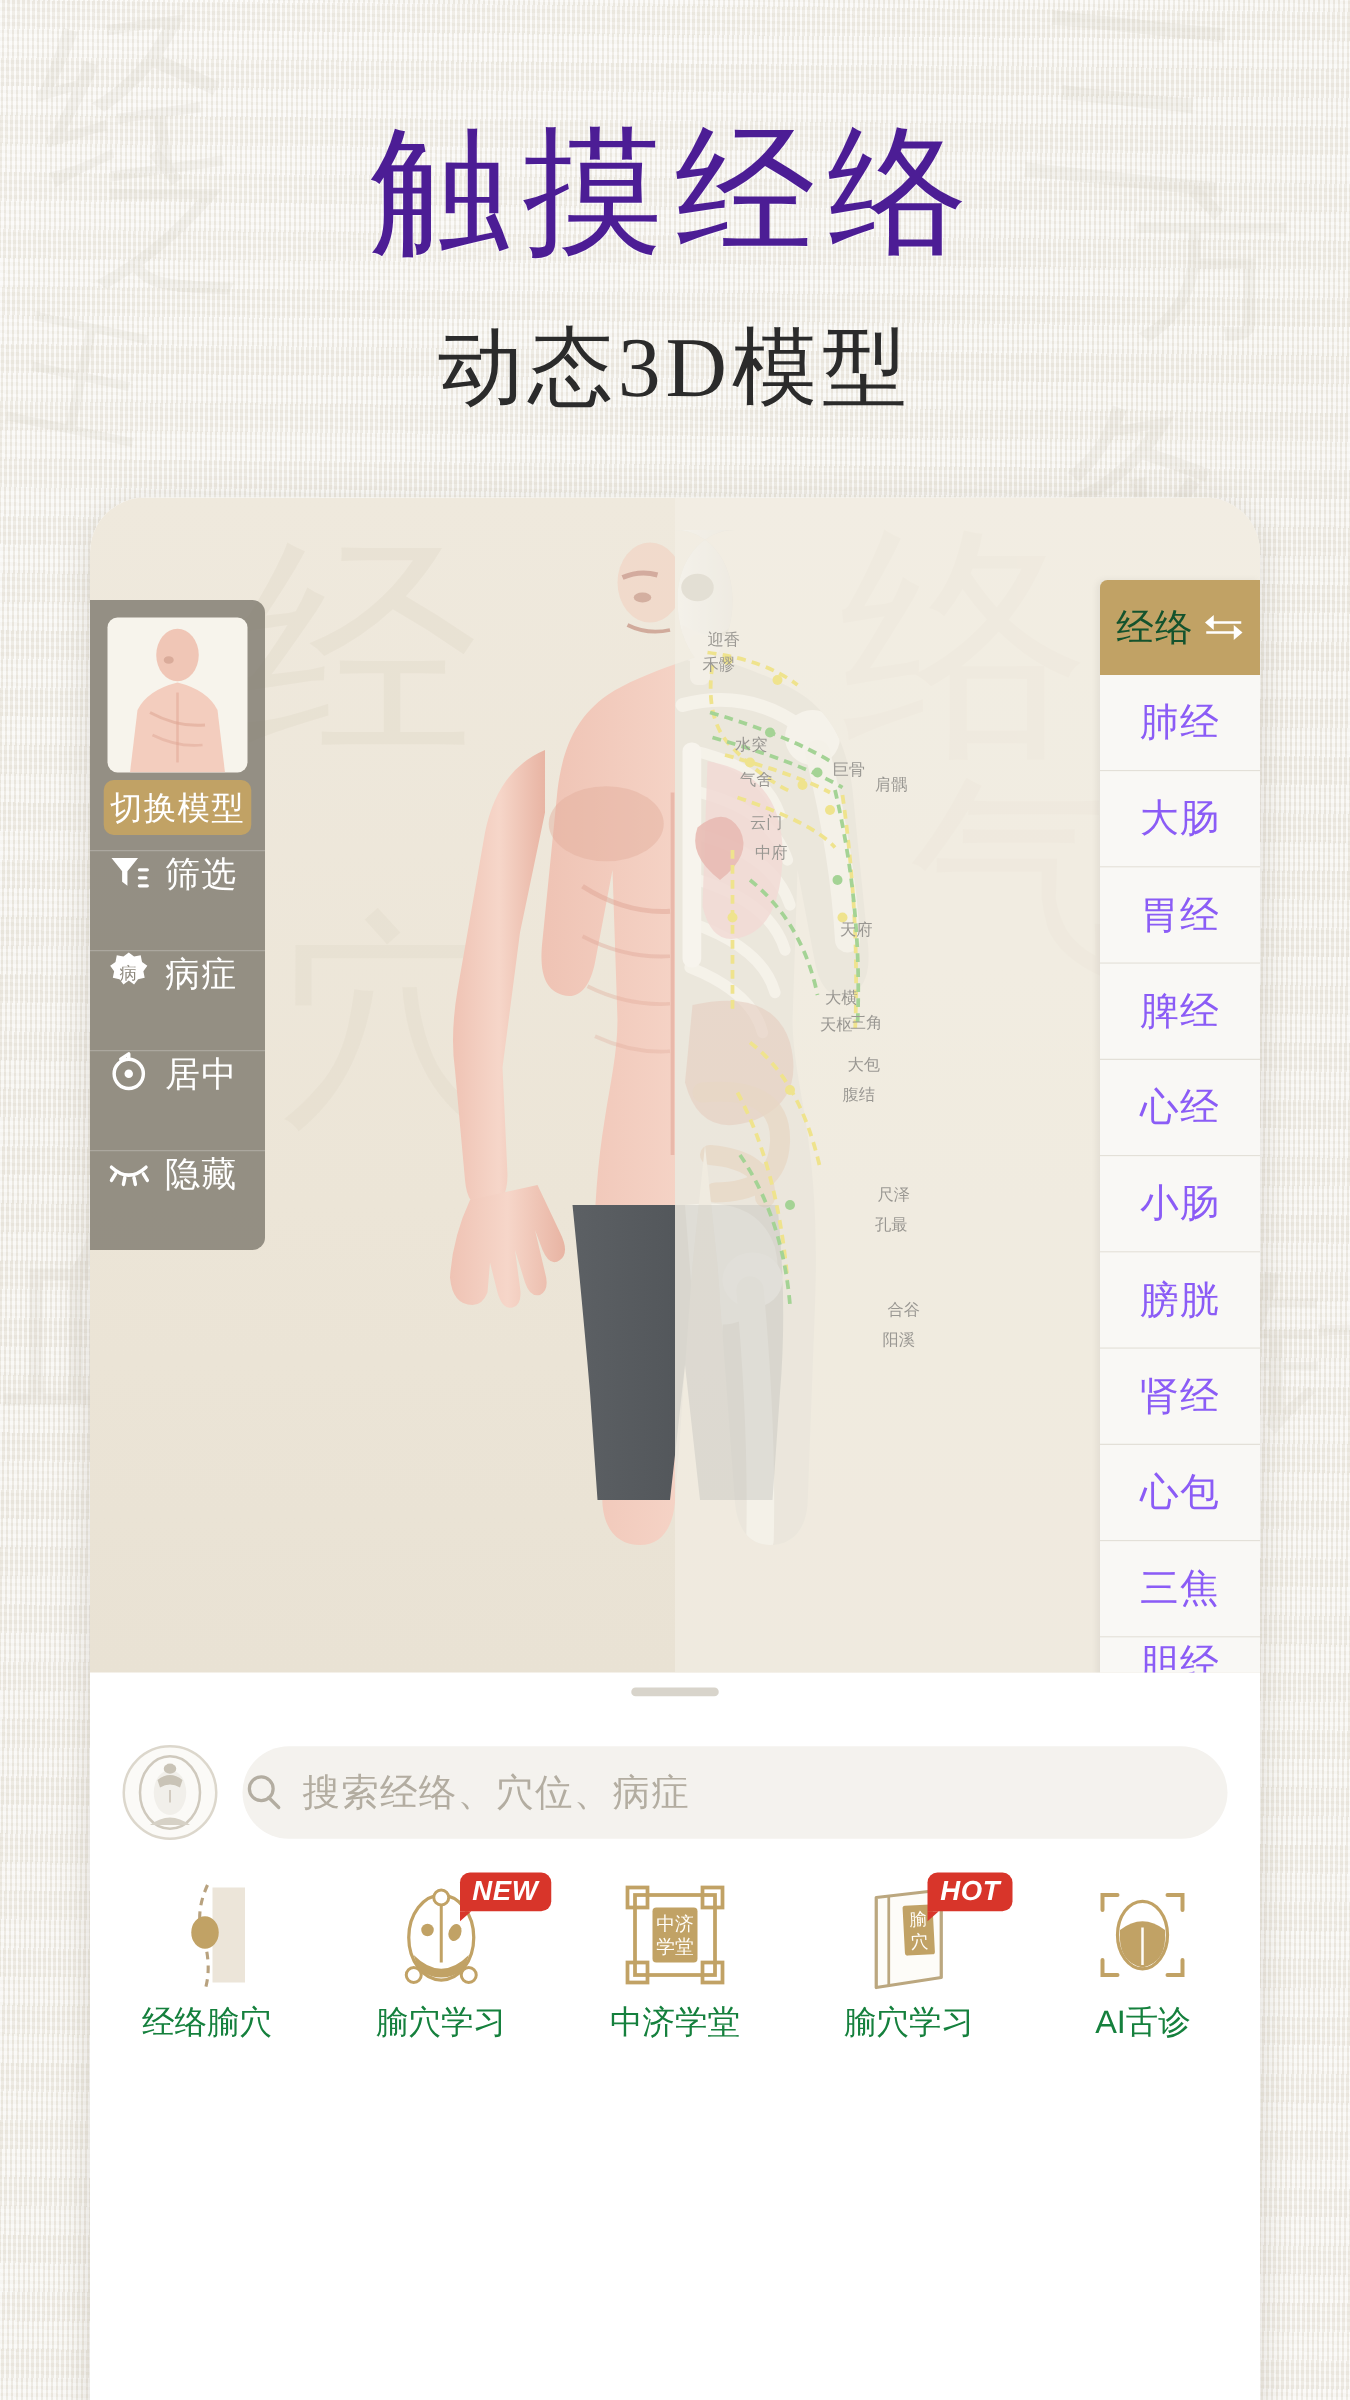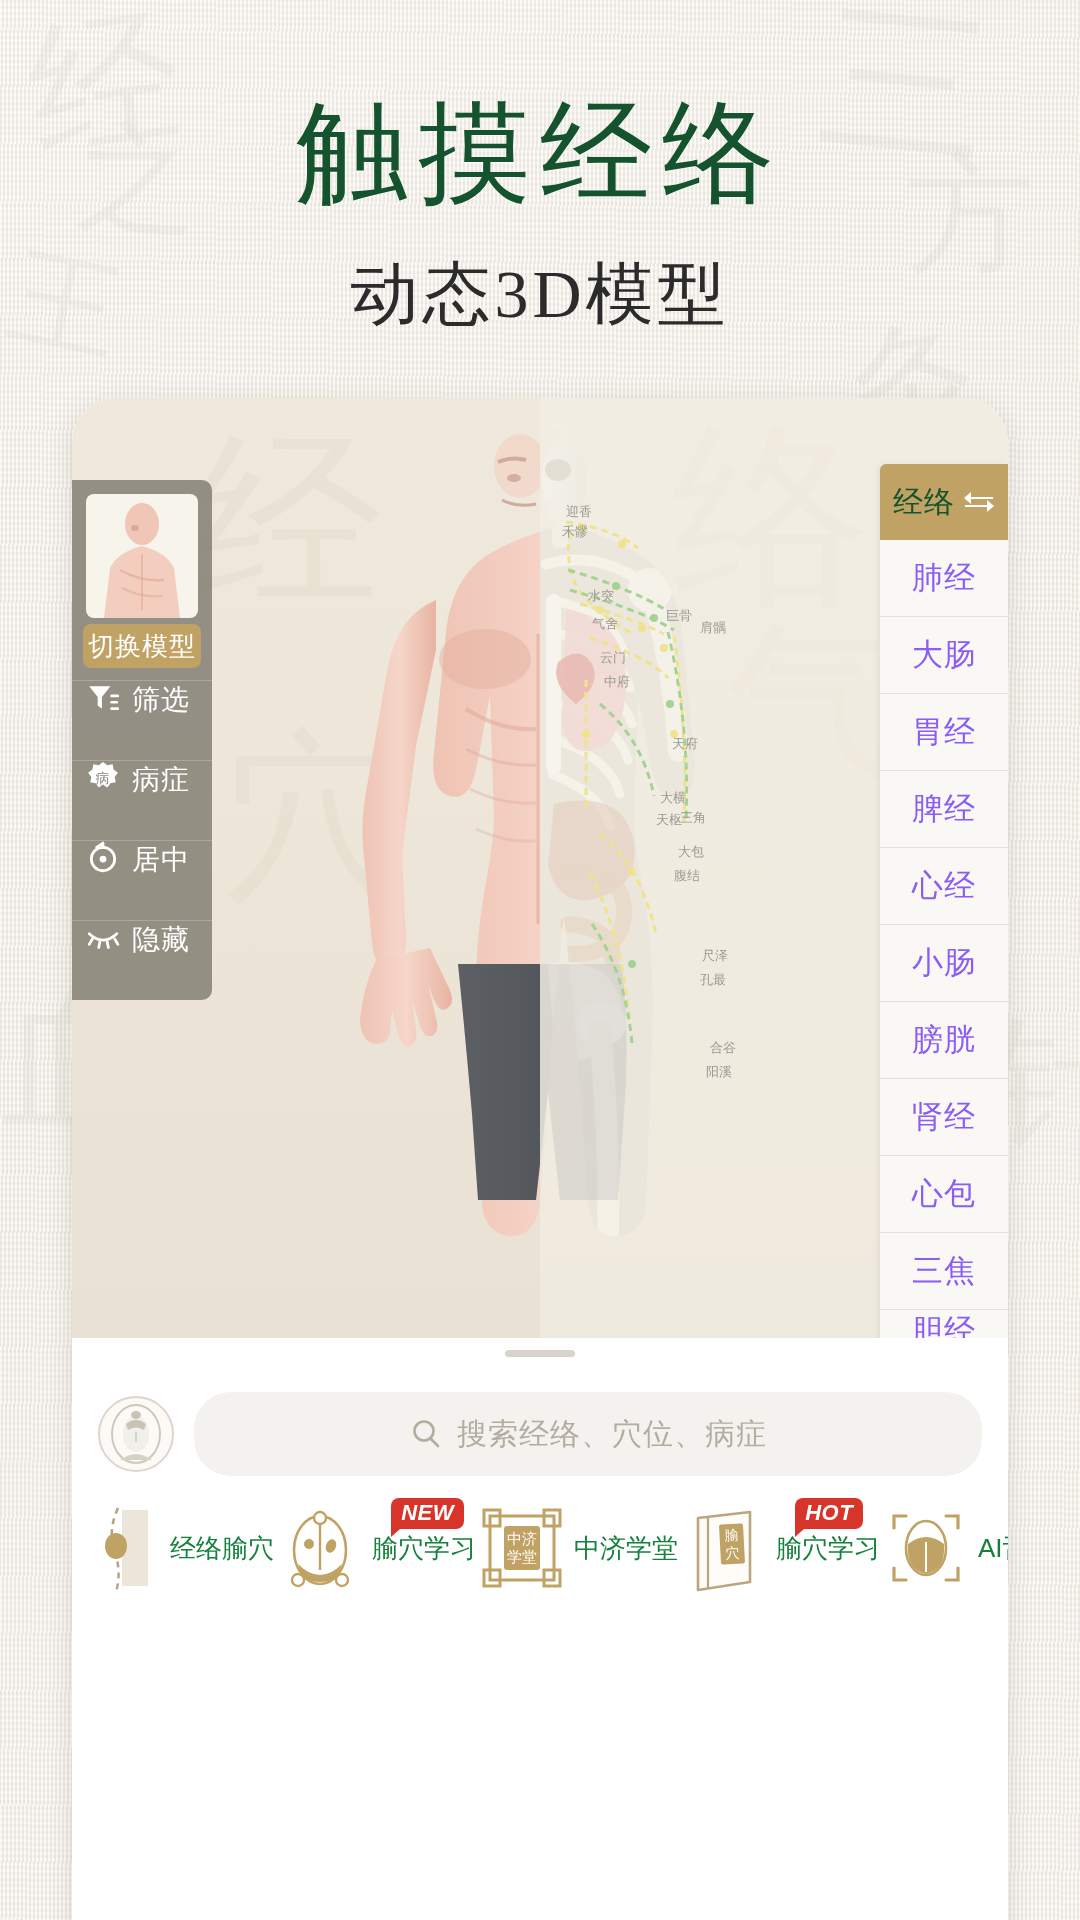--- a/index.html
+++ b/index.html
@@ -37,21 +37,21 @@
   
   #headline-wrap{
     position:absolute; top:0; left:0; width:1080px;
     text-align:center; z-index:5;
   }
   #title-main{
     margin-top:78px;
     font-family:"Liberation Serif","DejaVu Serif",serif;
     font-size:112px;
     letter-spacing:10px;
-    color:#14532d;
+    color:#4c1d95;
     font-weight:400;
     text-shadow:0 1px 0 rgba(255,255,255,.6);
   }
   #title-sub{
     margin-top:20px;
     font-family:"Liberation Serif","DejaVu Serif",serif;
     font-size:68px;
     letter-spacing:4px;
     color:#2b2b2b;
     font-weight:400;
@@ -158,33 +158,33 @@
     display:flex; align-items:center; padding:0 26px; gap:20px;
     background:#ffffff;
   }
   #avatar{
     width:76px;height:76px;border-radius:50%;
     border:2px solid #dcd7cc; background:#fbfaf7;
     display:flex; align-items:center; justify-content:center;
     flex:0 0 76px; overflow:hidden;
   }
   #search-box{
-    flex:1; height:84px; background:#f4f2ee; border-radius:37px;
-    display:flex; align-items:center; justify-content:center; gap:14px;font-family:Liberation Serif, serif;
+    flex:1; height:74px; background:#f4f2ee; border-radius:37px;
+    display:flex; align-items:center; gap:14px;font-family:Liberation Serif, serif;
   }
   #search-placeholder{ color:#b3ada1; font-size:30px; letter-spacing:1px; }
 
   
   #bottom-nav{
     position:absolute; left:0; top:1092px; width:936px; height:170px;
     background:#ffffff; display:flex; align-items:flex-start;
     padding-top:12px;
   }
   .nav-item{
-    flex:1; display:flex; align-items:center; gap:6px;
+    flex:1; display:flex; flex-direction:column; align-items:center; gap:6px;
     position:relative;
   }
   .nav-icon{ width:92px; height:92px; display:block; }
   .nav-label{ font-size:26px; color:#15803d; letter-spacing:0px; white-space:nowrap;}
   .nav-badge{
     position:absolute; top:-4px; left:58%;
     background:#d8352a; color:#fff;
     font-size:22px; font-style:italic; font-weight:bold;
     padding:3px 10px 4px; border-radius:8px 8px 8px 0;
     letter-spacing:.5px; line-height:1.1;

